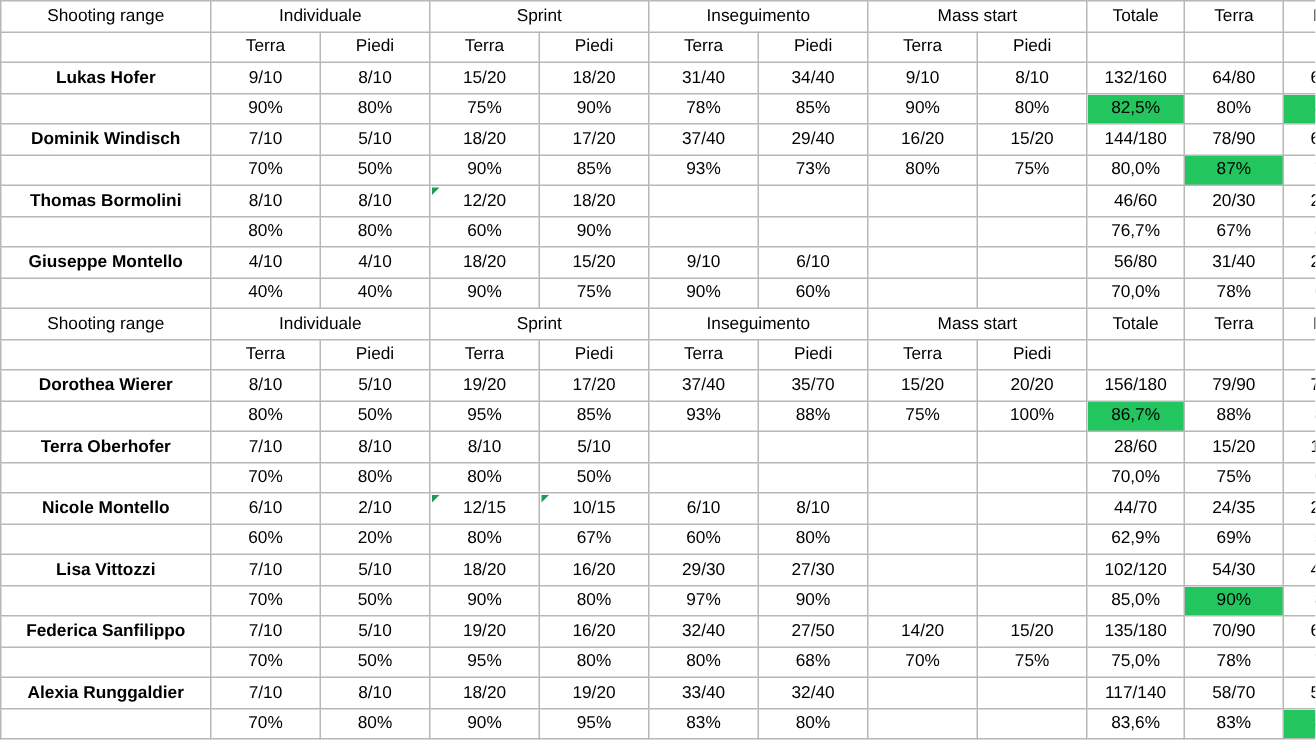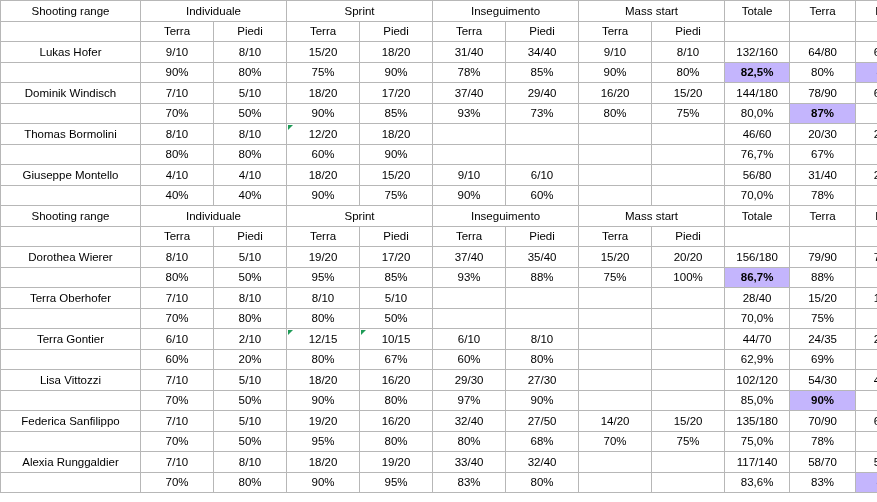--- a/index.html
+++ b/index.html
@@ -47,25 +47,25 @@
     text-align: left;
     padding-left: 5px;
     font-weight: normal;
     font-size: 12.5px;
     margin-top: 18px;
   }
   .subhdr { font-size: 11.5px; }
   .athlete {
     text-align: left;
     padding-left: 5px;
-    font-weight: normal;
+    font-weight: bold;
     font-size: 12.5px;
   }
   .bold { font-weight: normal; }
-  .hl { background: #c4b5fd; font-weight: bold; }
+  .hl { background: #22c55e; font-weight: normal; }
   .corner-mark { position: relative; margin-left: 24px; }
   .corner-mark::before {
     content: "";
     position: absolute;
     top: 1px;
     left: 1px;
     width: 0;
     height: 0;
     border-top: 5px solid #1e9b57;
     border-right: 5px solid transparent;
@@ -251,21 +251,21 @@
           <td></td>
           <td></td>
         </tr>
         <tr>
           <td class="athlete">Dorothea Wierer</td>
           <td>8/10</td>
           <td>5/10</td>
           <td>19/20</td>
           <td>17/20</td>
           <td>37/40</td>
-          <td>35/40</td>
+          <td>35/70</td>
           <td>15/20</td>
           <td>20/20</td>
           <td class="bold">156/180</td>
           <td class="bold">79/90</td>
           <td class="bold">77/90</td>
         </tr>
         <tr>
           <td></td>
           <td>80%</td>
           <td>50%</td>
@@ -282,40 +282,40 @@
         <tr>
           <td class="athlete">Terra Oberhofer</td>
           <td>7/10</td>
           <td>8/10</td>
           <td>8/10</td>
           <td>5/10</td>
           <td></td>
           <td></td>
           <td></td>
           <td></td>
-          <td class="bold">28/40</td>
+          <td class="bold">28/60</td>
           <td class="bold">15/20</td>
           <td class="bold">13/20</td>
         </tr>
         <tr>
           <td></td>
           <td>70%</td>
           <td>80%</td>
           <td>80%</td>
           <td>50%</td>
           <td></td>
           <td></td>
           <td></td>
           <td></td>
           <td class="bold">70,0%</td>
           <td>75%</td>
           <td>65%</td>
         </tr>
         <tr>
-          <td class="athlete">Terra Gontier</td>
+          <td class="athlete">Nicole Montello</td>
           <td>6/10</td>
           <td>2/10</td>
           <td class="corner-mark">12/15</td>
           <td class="corner-mark">10/15</td>
           <td>6/10</td>
           <td>8/10</td>
           <td></td>
           <td></td>
           <td class="bold">44/70</td>
           <td class="bold">24/35</td>

